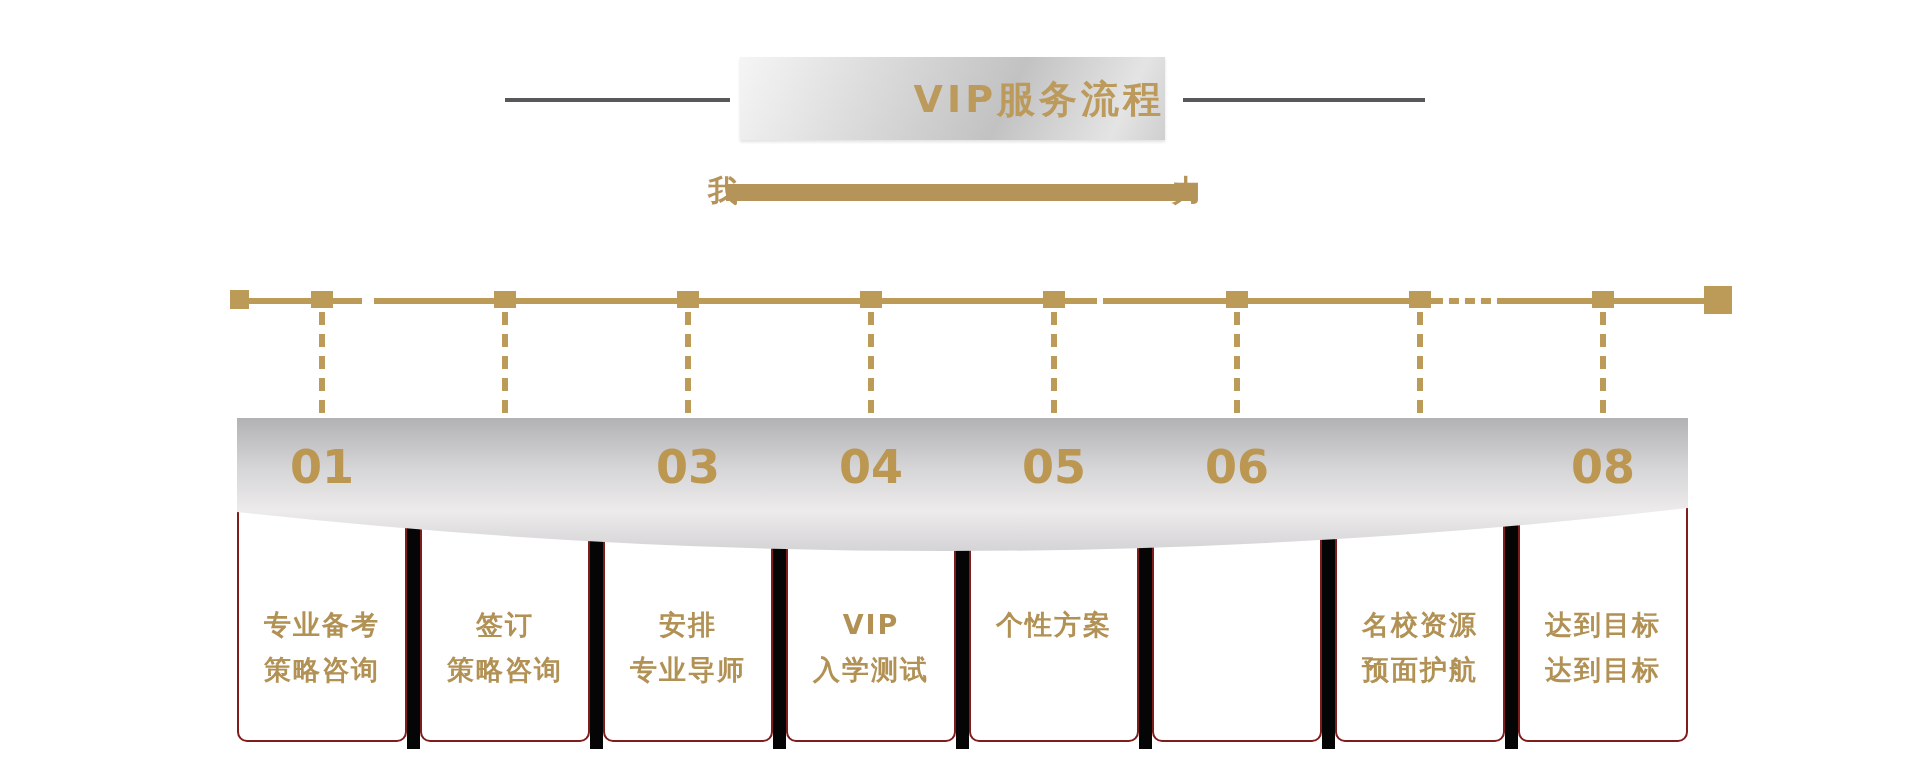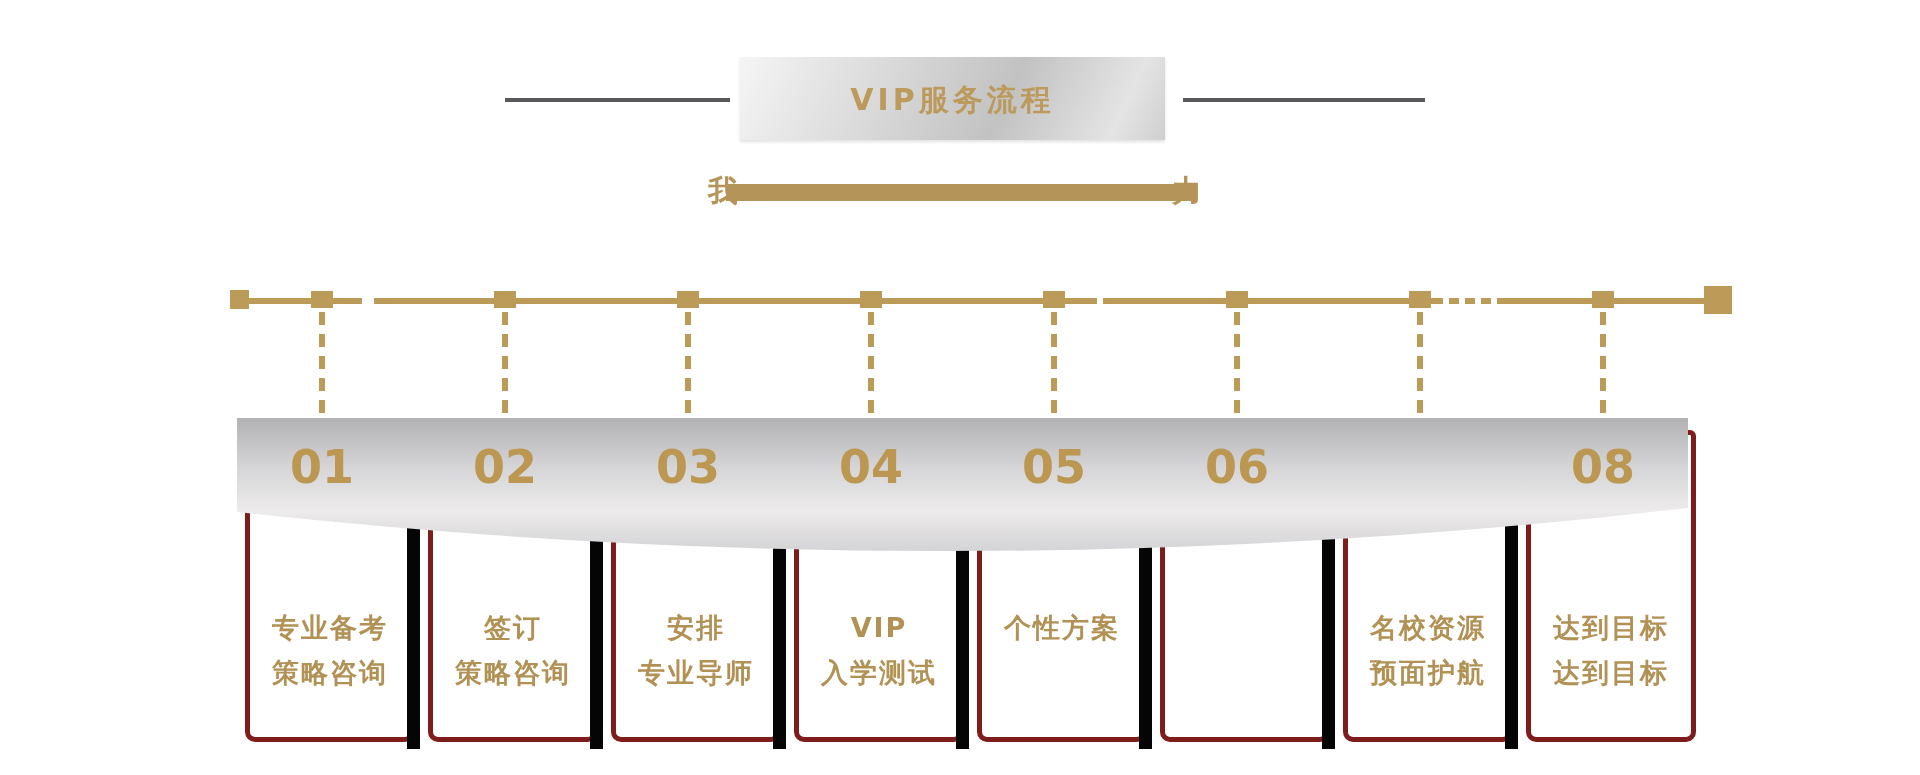--- a/index.html
+++ b/index.html
@@ -7,22 +7,22 @@
     position:relative;width:1920px;height:775px;background:#ffffff;overflow:hidden;
     font-family:"DejaVu Sans","Liberation Sans",sans-serif;
   }
   
   .title-banner{
     position:absolute;left:740px;top:57px;width:425px;height:83px;
     background:linear-gradient(115deg,#f5f5f5 0%,#dcdcdc 30%,#c2c2c3 62%,#e4e4e4 88%,#cfcfcf 100%);
     box-shadow:0 2px 3px rgba(0,0,0,0.12);
   }
   .title-banner .title-text{
-    width:100%;height:83px;line-height:85px;text-align:center;
-    font-size:30px;font-weight:bold;letter-spacing:4px;color:#bc9a5c;
+    width:100%;height:83px;line-height:85px;text-align:right;
+    font-size:38px;font-weight:bold;letter-spacing:4px;color:#bc9a5c;
   }
   .side-line{position:absolute;top:98px;height:4px;background:#58585a;}
   .side-line.left{left:505px;width:225px;}
   .side-line.right{left:1183px;width:242px;}
   
   .subtitle-frag{
     position:absolute;top:176px;font-size:30px;font-weight:bold;color:#b5945a;z-index:1;line-height:30px;
   }
   .subtitle-frag.left{left:708px;}
   .subtitle-frag.right{left:1172px;}
@@ -49,22 +49,22 @@
     position:absolute;left:calc(var(--cx) - 3px);top:312px;width:6px;height:103px;
     background:repeating-linear-gradient(to bottom,#bc9a58 0px,#bc9a58 13px,transparent 13px,transparent 22px);
     z-index:4;
   }
   .step-number{
     position:absolute;left:calc(var(--cx) - 70px);top:440px;width:140px;
     text-align:center;font-size:46px;font-weight:bold;color:#bb9751;z-index:5;
   }
   .step-card{
     position:absolute;left:calc(var(--cx) - 85px);top:430px;width:170px;height:312px;
-    background:#ffffff;border:5px solid #7f1d1d;border-radius:6px 6px 10px 10px;
-    box-sizing:border-box;z-index:1;margin-left:8px;
+    background:#ffffff;border:2px solid #7f1d1d;border-radius:6px 6px 10px 10px;
+    box-sizing:border-box;z-index:1;
   }
   .card-text{
     position:absolute;left:0;top:170px;width:100%;text-align:center;
     font-size:27px;font-weight:bold;color:#b29155;letter-spacing:2px;line-height:45px;
   }
   .card-divider{
     position:absolute;left:calc(var(--cx) + 85px);top:460px;width:13px;height:289px;
     background:#050505;z-index:2;
   }
   
@@ -198,21 +198,20 @@
         <stop offset="38%" stop-color="#d6d5d7"></stop>
         <stop offset="70%" stop-color="#edebec"></stop>
         <stop offset="100%" stop-color="#d4d3d5"></stop>
       </linearGradient>
     </defs>
     <path d="M0,3 L1451,3 L1451,93 Q725.5,177 0,97 Z" fill="url(#bandGrad)"></path>
   </svg>
 
   <div class="layer" id="numbers-layer">
       <div class="step-number" style="--cx: 322px;">01</div>
-      <div class="step-number" style="--cx: 505px;">02</div>
       <div class="step-number" style="--cx: 688px;">03</div>
       <div class="step-number" style="--cx: 871px;">04</div>
       <div class="step-number" style="--cx: 1054px;">05</div>
       <div class="step-number" style="--cx: 1237px;">06</div>
       <div class="step-number" style="--cx: 1603px;">08</div>
     </div>
 
 </div>
 
 </body></html>

